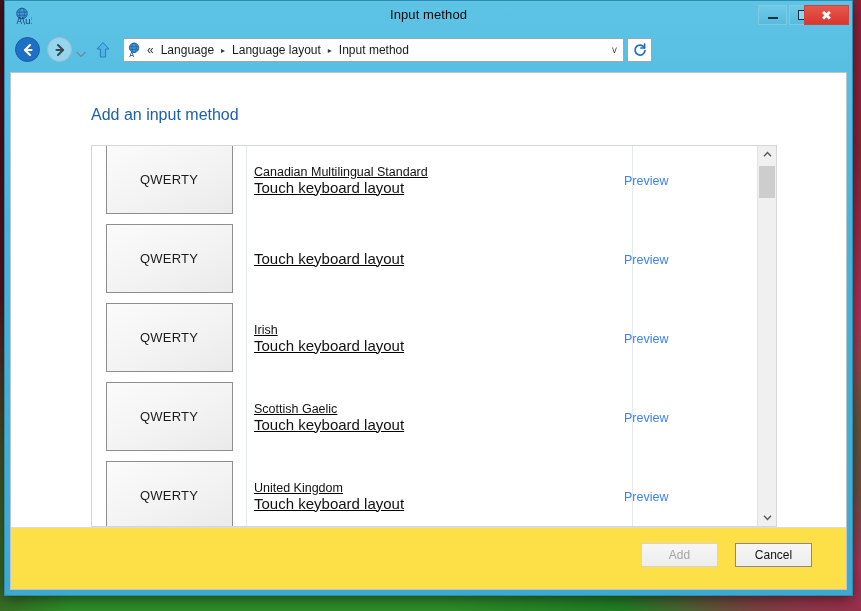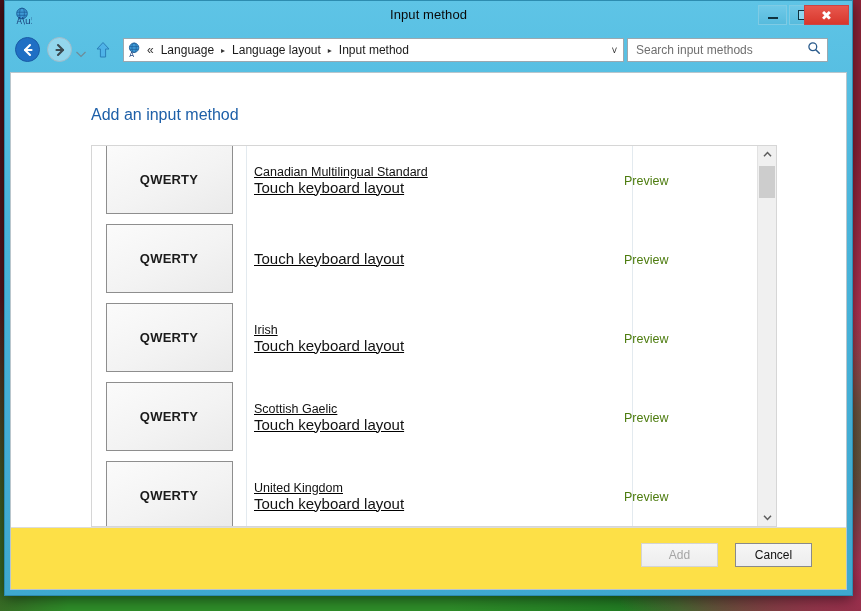--- a/index.html
+++ b/index.html
@@ -279,21 +279,20 @@
     height: 69px;
     border: 1px solid #8e8e8e;
     box-sizing: border-box;
     background: linear-gradient(155deg, #fbfbfb 0%, #f3f3f3 55%, #eaeaea 100%);
     display: flex;
     align-items: center;
     justify-content: center;
     font-size: 13px;
     color: #1b1b1b;
     letter-spacing: .2px;
-    font-weight: bold;
   }
   .label-cell {
     flex: 1 1 auto;
     padding-left: 8px;
     min-width: 0;
     text-decoration: underline;
   }
   .label-name {
     font-size: 12.5px;
     color: #111;
@@ -308,21 +307,21 @@
     line-height: 16px;
   }
   .preview-cell {
     width: 146px;
     flex: 0 0 auto;
     padding-left: 13px;
     box-sizing: border-box;
   }
   .preview-link {
     font-size: 12.5px;
-    color: #4d7c0f;
+    color: #3b82f6;
     cursor: pointer;
   }
 
   
   #scrollbar {
     position: absolute;
     right: 0; top: 0; bottom: 0;
     width: 19px;
     background: #f0f0f0;
     border-left: 1px solid #e2e2e2;
@@ -461,29 +460,20 @@
       <span id="addr-drop">˅</span>
     </div>
 
     <div id="refresh-btn">
       <svg width="14" height="14" viewBox="0 0 14 14">
         <path d="M11.4 4.6 A5 5 0 1 0 12 7.6" fill="none" stroke="#1f6fc4" stroke-width="1.7" stroke-linecap="round"></path>
         <path d="M11.6 1.2 L11.6 5.0 L7.9 5.0" fill="none" stroke="#1f6fc4" stroke-width="1.7" stroke-linecap="round" stroke-linejoin="round"></path>
       </svg>
     </div>
 
-    <div id="search-field">
-      <input id="search-input" type="text" placeholder="Search input methods" style="">
-      <span id="search-icon">
-        <svg width="14" height="14" viewBox="0 0 14 14">
-          <circle cx="5.8" cy="5.8" r="3.9" fill="none" stroke="#2a5b8c" stroke-width="1.3"></circle>
-          <path d="M8.8 8.8 L12.3 12.3" stroke="#2a5b8c" stroke-width="1.5" stroke-linecap="round"></path>
-        </svg>
-      </span>
-    </div>
   </div>
 
   <div id="client">
 
     <div id="page-heading">Add an input method</div>
 
     <div id="list-panel">
       <div id="list-scrollport">
         <div class="divider-v" id="div-1"></div>
         <div class="divider-v" id="div-2"></div>

